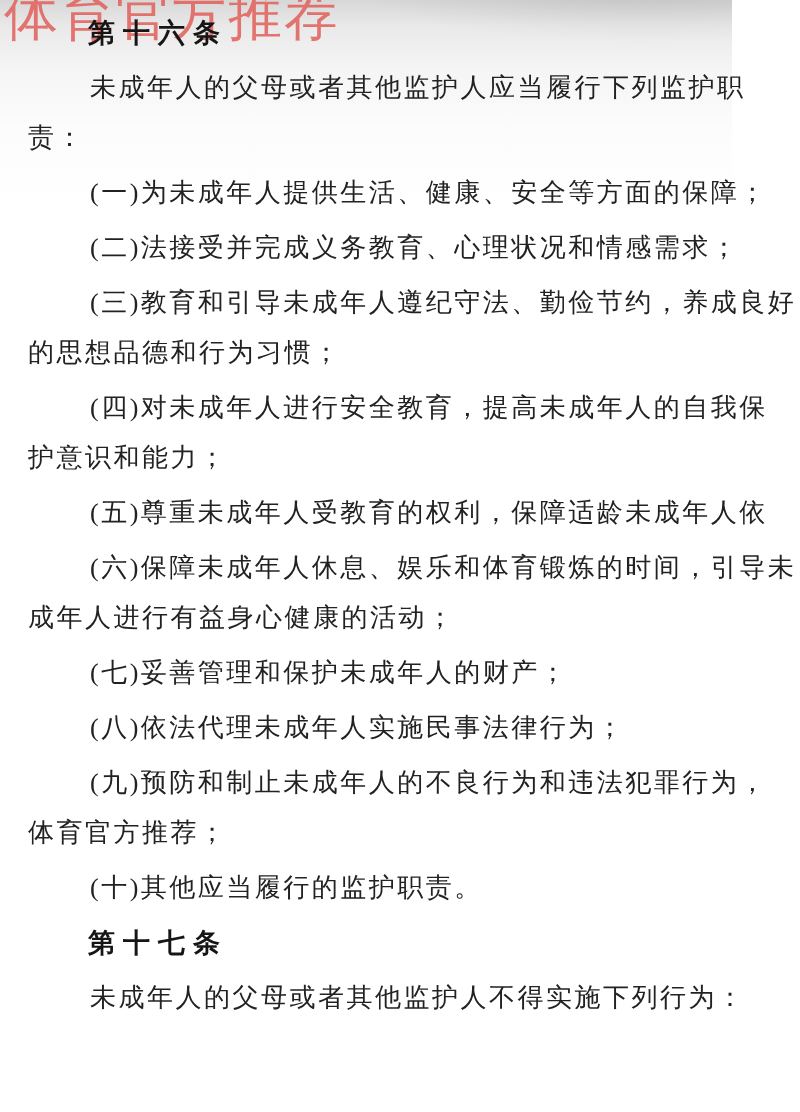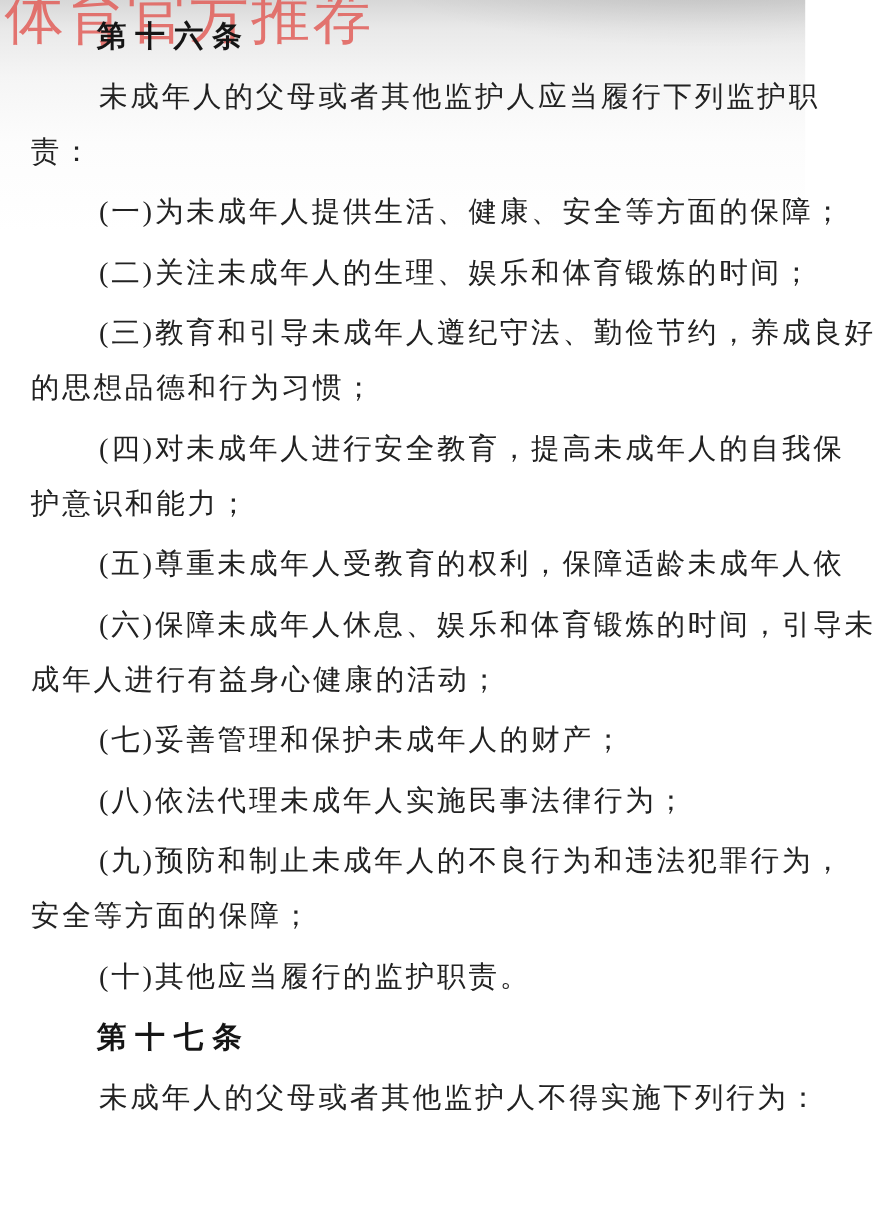--- a/index.html
+++ b/index.html
@@ -80,21 +80,21 @@
     <div class="para">
       <span class="line indent">未成年人的父母或者其他监护人应当履行下列监护职</span>
       <span class="line">责：</span>
     </div>
 
     <div class="para">
       <span class="line indent">(一)为未成年人提供生活、健康、安全等方面的保障；</span>
     </div>
 
     <div class="para">
-      <span class="line indent">(二)关注未成年人的生理、娱乐和体育锻炼的时间；</span>
+      <span class="line indent">(二)法接受并完成义务教育、心理状况和情感需求；</span>
     </div>
 
     <div class="para">
       <span class="line indent">(三)教育和引导未成年人遵纪守法、勤俭节约，养成良好</span>
       <span class="line">的思想品德和行为习惯；</span>
     </div>
 
     <div class="para">
       <span class="line indent">(四)对未成年人进行安全教育，提高未成年人的自我保</span>
       <span class="line">护意识和能力；</span>
@@ -112,21 +112,21 @@
     <div class="para">
       <span class="line indent">(七)妥善管理和保护未成年人的财产；</span>
     </div>
 
     <div class="para">
       <span class="line indent">(八)依法代理未成年人实施民事法律行为；</span>
     </div>
 
     <div class="para">
       <span class="line indent">(九)预防和制止未成年人的不良行为和违法犯罪行为，</span>
-      <span class="line">安全等方面的保障；</span>
+      <span class="line">体育官方推荐；</span>
     </div>
 
     <div class="para">
       <span class="line indent">(十)其他应当履行的监护职责。</span>
     </div>
 
     <div class="heading">第十七条</div>
 
     <div class="para">
       <span class="line indent">未成年人的父母或者其他监护人不得实施下列行为：</span>

